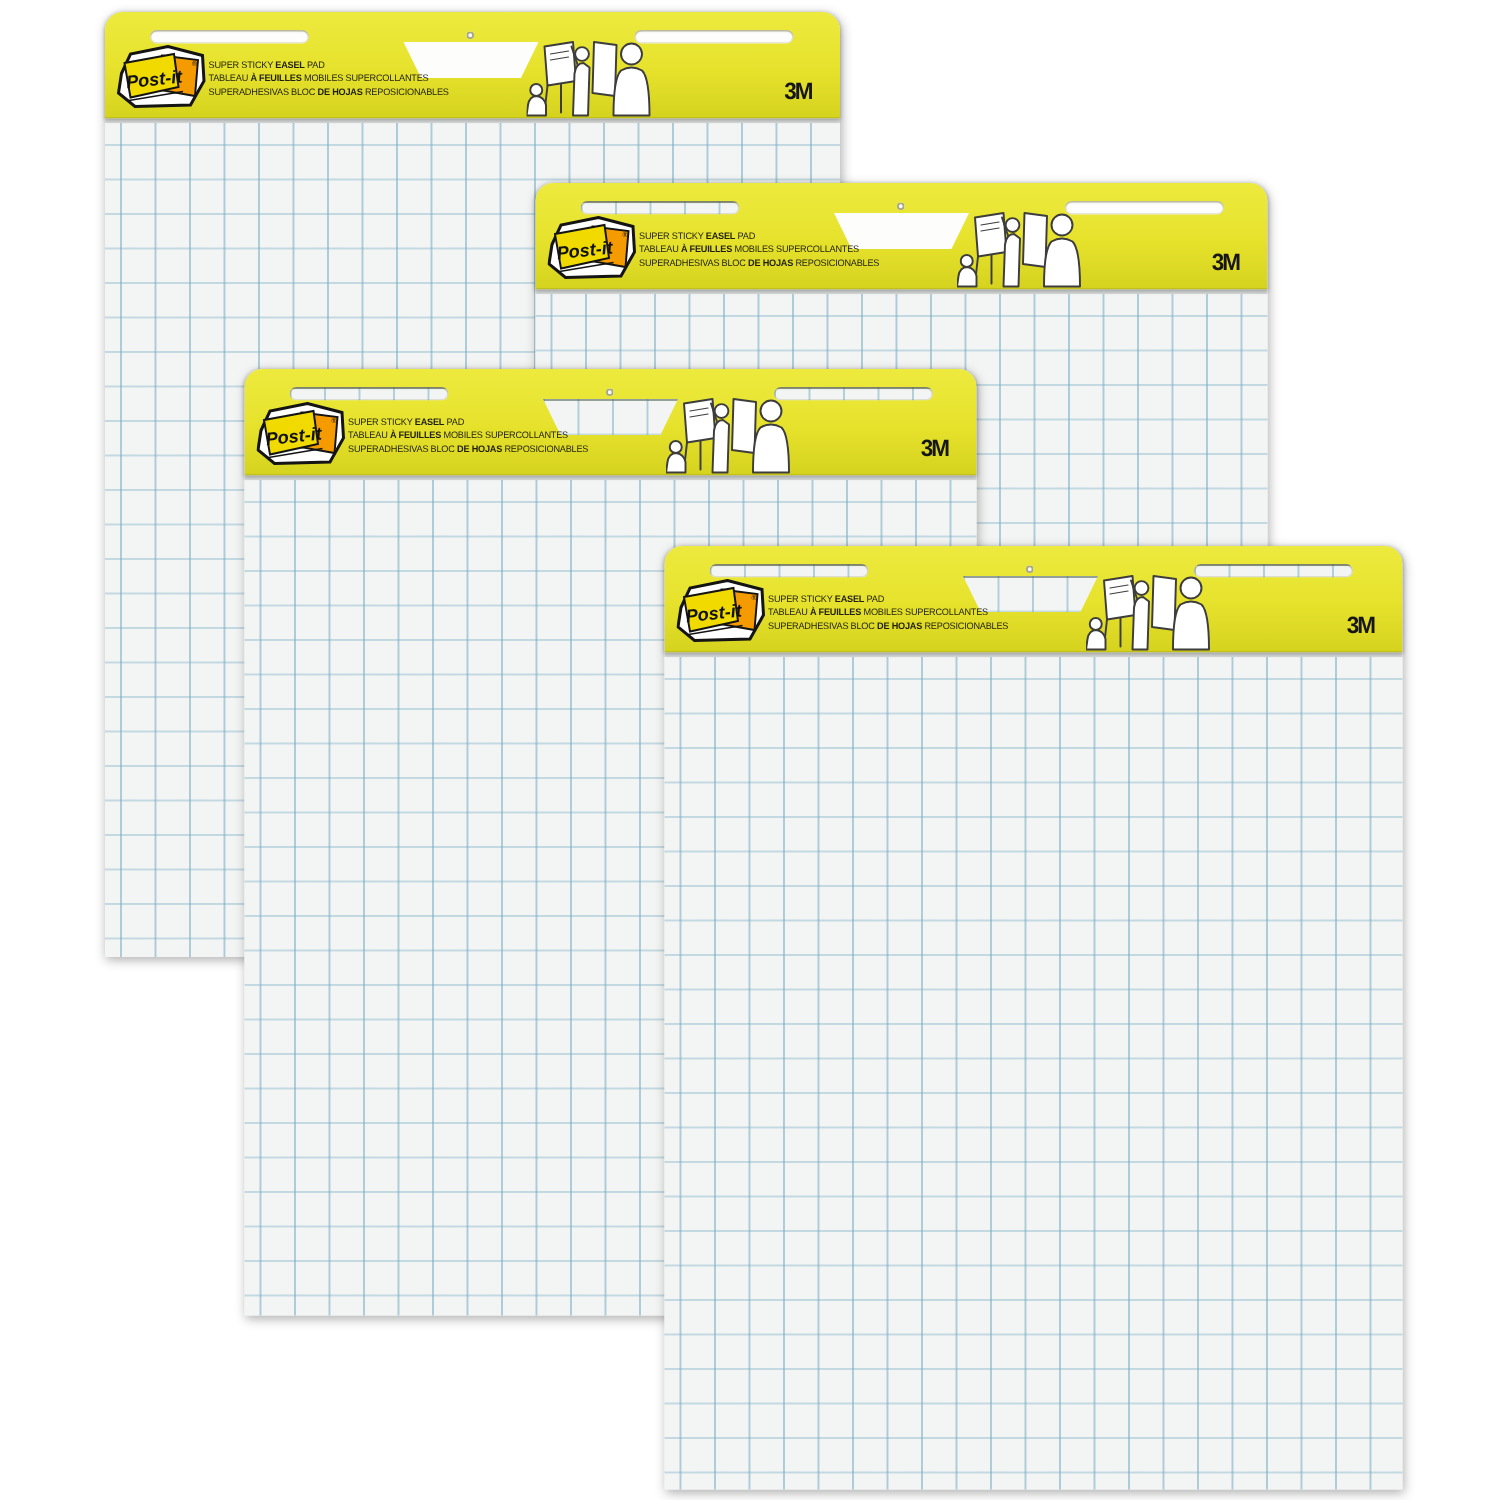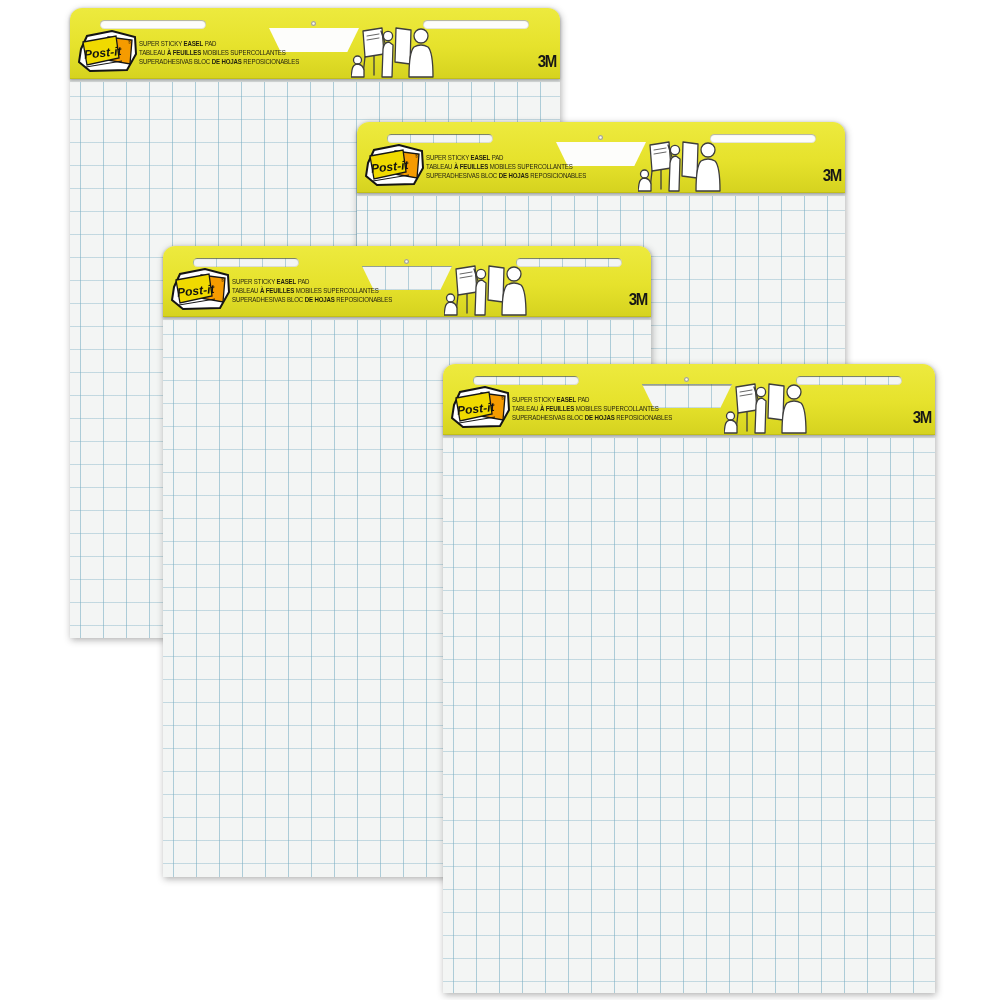--- a/index.html
+++ b/index.html
@@ -73,21 +73,21 @@
     letter-spacing:-0.15px;white-space:nowrap;
     transform:scaleX(.97);transform-origin:left top;
   }
   .titles b{font-weight:bold;}
 
   
   .illus{position:absolute;left:281px;top:14px;width:86px;height:56px;}
 
   
   .threem{
-    position:absolute;right:4px;bottom:8px;
+    position:absolute;right:19px;bottom:8px;
     font-size:15px;font-weight:bold;letter-spacing:-1.3px;color:#161616;
     transform:scaleY(1.05);transform-origin:right bottom;
   }
 
   
   .paper{
     position:absolute;left:0;right:0;top:70px;bottom:0;
     background-color:#f3f5f4;
     background-image:
       linear-gradient(to right, rgba(122,174,196,.58) 1.5px, transparent 1.5px),

